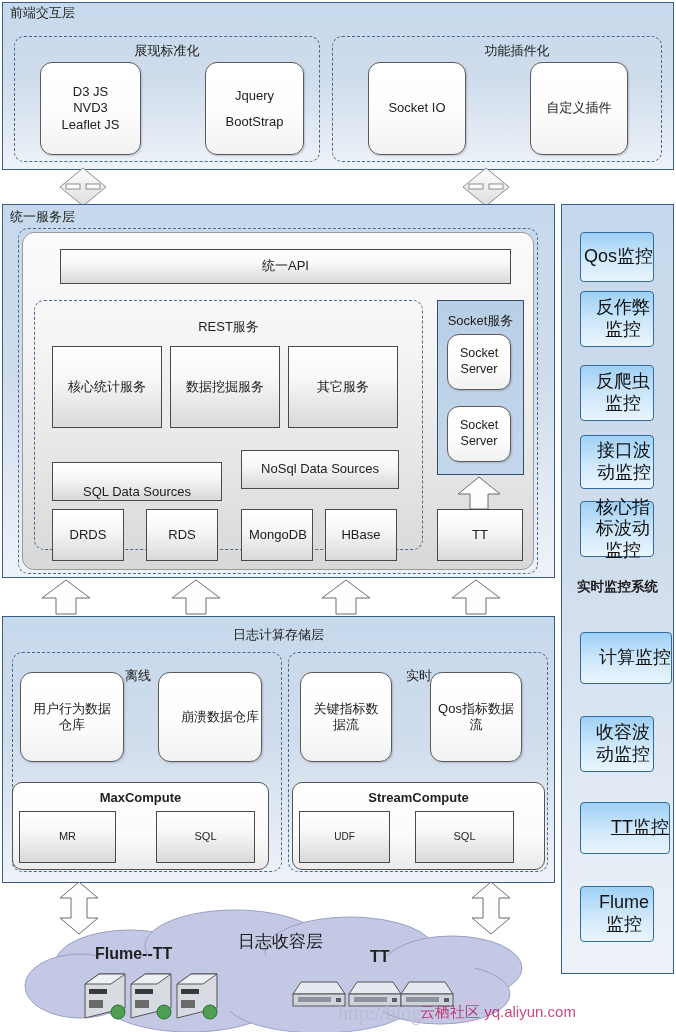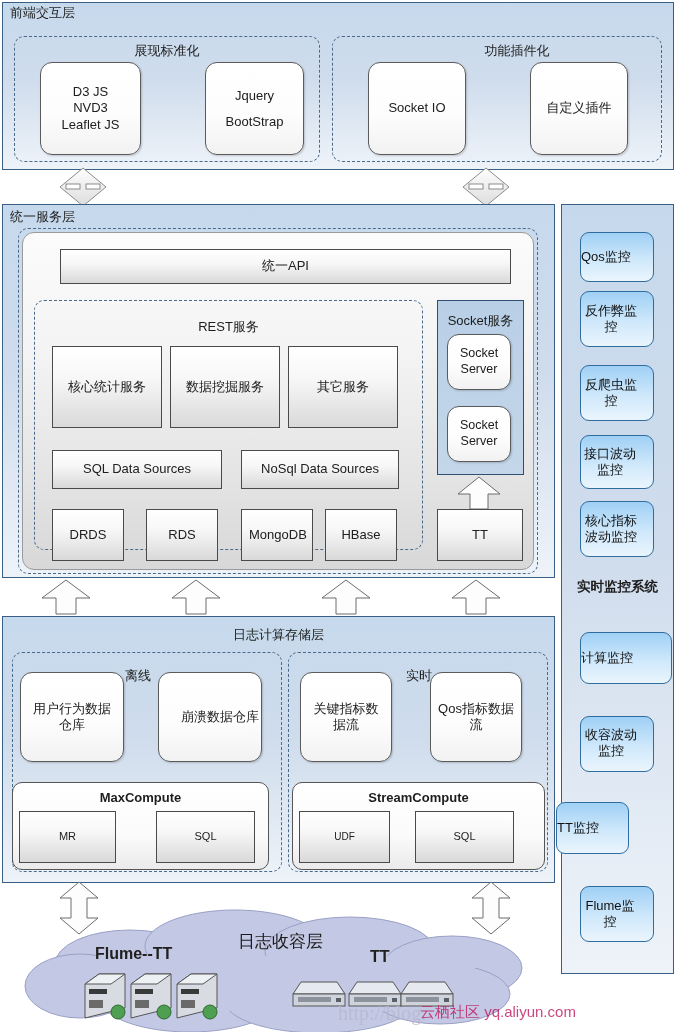--- a/index.html
+++ b/index.html
@@ -49,23 +49,23 @@
     border:1px solid #9a9a9a;border-radius:12px;
   }
   .blue-panel{
     position:absolute;box-sizing:border-box;
     background:linear-gradient(to bottom,#b9cfe6 0%,#c4d7ea 100%);
     border:1px solid #2f4f72;
   }
   .round-blue{
     position:absolute;box-sizing:border-box;
     background:linear-gradient(to bottom,#9fd0f5 0%,#cfe8fb 55%,#eaf5fd 100%);
-    border:1px solid #2f6d9e;border-radius:9px;
-    display:flex;align-items:center;justify-content:flex-start;
-    text-align:center;line-height:1.2;font-size:13px;color:#111;
+    border:1px solid #2f6d9e;border-radius:4px;
+    display:flex;align-items:center;justify-content:flex-end;
+    text-align:center;line-height:1.2;font-size:18px;color:#111;
   }
   .whitebox-plain{
     position:absolute;box-sizing:border-box;
     background:linear-gradient(to bottom,#ffffff 0%,#fbfbfb 60%,#eaeaea 100%);
     border:1px solid #555;border-radius:10px;
   }
   .label-float{position:absolute;font-size:13px;white-space:nowrap;}
   .bold{font-weight:bold;}
 
   
@@ -156,21 +156,21 @@
   <div class="sqbox" style="left:52px;top:346px;width:110px;height:82px;">
     <span style="display:block;width:78px;">核心统计服务</span>
   </div>
   <div class="sqbox" style="left:170px;top:346px;width:110px;height:82px;">
     <span style="display:block;width:78px;">数据挖掘服务</span>
   </div>
   <div class="sqbox" style="left:288px;top:346px;width:110px;height:82px;">
     <span>其它服务</span>
   </div>
 
-  <div class="sqbox" style="left:52px;top:450px;width:170px;height:39px;">
+  <div class="sqbox" style="left:52px;top:462px;width:170px;height:39px;align-items:flex-end;">
     <span>SQL Data Sources</span>
   </div>
   <div class="sqbox" style="left:241px;top:450px;width:158px;height:39px;">
     <span>NoSql Data Sources</span>
   </div>
 
   <div class="sqbox" style="left:52px;top:509px;width:72px;height:52px;">
     <span>DRDS</span>
   </div>
   <div class="sqbox" style="left:146px;top:509px;width:72px;height:52px;">
@@ -345,23 +345,23 @@
   </div>
   <div class="round-blue" style="left:580px;top:501px;width:74px;height:56px;">
     <span style="display:block;width:60px;">核心指标波动监控</span>
   </div>
 
   <div class="group-title bold" style="left:561px;top:578px;width:113px;font-size:13.5px;">实时监控系统</div>
 
   <div class="round-blue" style="left:580px;top:632px;width:92px;height:52px;">
     <span>计算监控</span>
   </div>
-  <div class="round-blue" style="left:580px;top:716px;width:74px;height:56px;font-family:Liberation Mono, monospace;">
+  <div class="round-blue" style="left:580px;top:716px;width:74px;height:56px;">
     <span style="display:block;width:60px;">收容波动监控</span>
   </div>
-  <div class="round-blue" style="left:556px;top:802px;width:73px;height:52px;">
+  <div class="round-blue" style="left:580px;top:802px;width:90px;height:52px;text-decoration:underline;">
     <span>TT监控</span>
   </div>
   <div class="round-blue" style="left:580px;top:886px;width:74px;height:56px;">
     <span style="display:block;width:58px;">Flume监控</span>
   </div>
 
 </div>
 
 </body></html>

